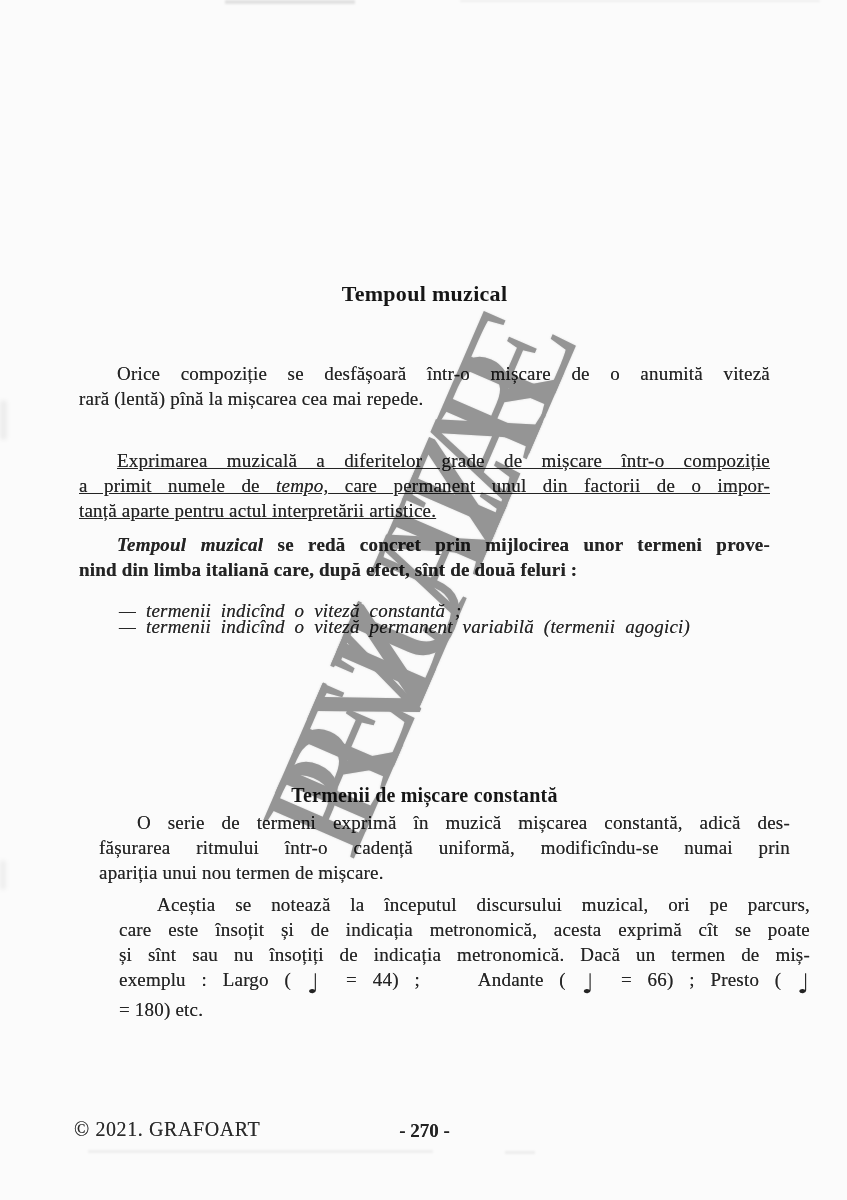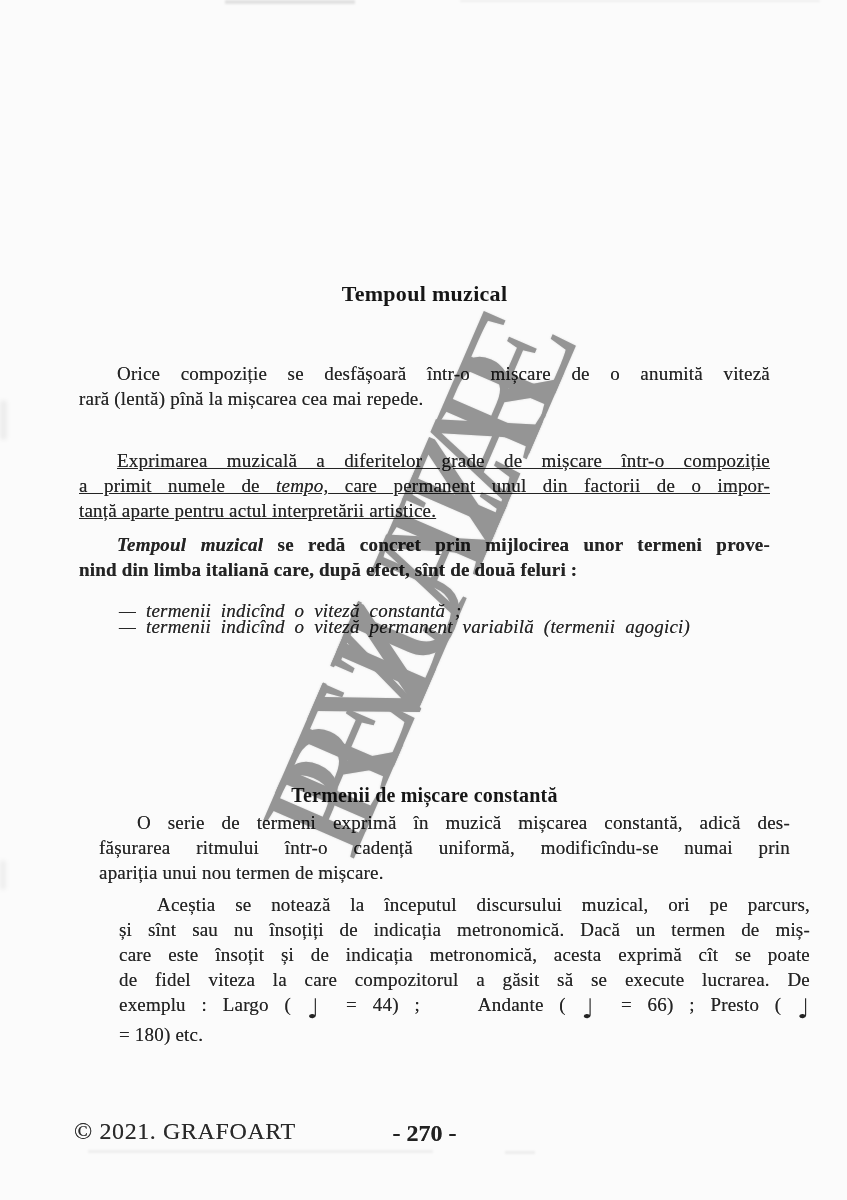--- a/index.html
+++ b/index.html
@@ -76,26 +76,26 @@
     font-size: 27px;
     vertical-align: -7px;
     line-height: 1;
     text-shadow: none;
   }
   .gap { display: inline-block; width: 58px; height: 1px; }
 
   
   .footer-copyright {
     position: absolute; left: 74px; top: 1118px;
-    font-size: 24px; letter-spacing: 0.6px; color: #2a2a2a;
+    font-size: 20px; letter-spacing: 0.6px; color: #2a2a2a;
     text-shadow: 0 0 0.6px rgba(30,30,30,0.6);
   }
   .footer-page {
     top: 1120px; text-align: center;
-    font-size: 24px; font-weight: bold; color: #222;
+    font-size: 19px; font-weight: bold; color: #222;
     text-shadow: 0 0 0.6px rgba(30,30,30,0.6);
   }
 </style>
 </head>
 <body>
 
 <div class="page">
 
   <div class="artifact art-top"></div>
   <div class="artifact art-top2"></div>
@@ -128,23 +128,22 @@
       <div class="block li" id="li2">
         <div class="tline last"><em>— termenii indicînd o viteză permanent variabilă (termenii agogici)</em></div>
       </div>
       <div class="block" id="p4">
         <div class="tline indent"><span>O serie de termeni exprimă în muzică mișcarea constantă, adică des-</span></div>
         <div class="tline"><span>fășurarea ritmului într-o cadență uniformă, modificîndu-se numai prin</span></div>
         <div class="tline last"><span>apariția unui nou termen de mișcare.</span></div>
       </div>
       <div class="block" id="p5">
         <div class="tline indent"><span>Aceștia se notează la începutul discursului muzical, ori pe parcurs,</span></div>
+        <div class="tline"><span>care este însoțit și de indicația metronomică, acesta exprimă cît se poate</span></div>
         <div class="tline"><span>și sînt sau nu însoțiți de indicația metronomică. Dacă un termen de miș-</span></div>
-        <div class="tline"><span>care este însoțit și de indicația metronomică, acesta exprimă cît se poate</span></div>
-        <div class="tline"><span>de fidel viteza la care compozitorul a găsit să se execute lucrarea. De</span></div>
         <div class="tline"><span>exemplu : Largo ( </span><span class="note">♩</span><span> = 44) ;</span><span class="gap"></span><span>Andante ( </span><span class="note">♩</span><span> = 66) ; Presto ( </span><span class="note">♩</span></div>
         <div class="tline last"><span>= 180) etc.</span></div>
       </div>
     </div>
 
   <h2 id="b-heading" class="heading">Termenii de mișcare constantă</h2>
 
   <div class="footer-copyright">© 2021. GRAFOART</div>
   <div class="footer-page footerline">- 270 -</div>
 

